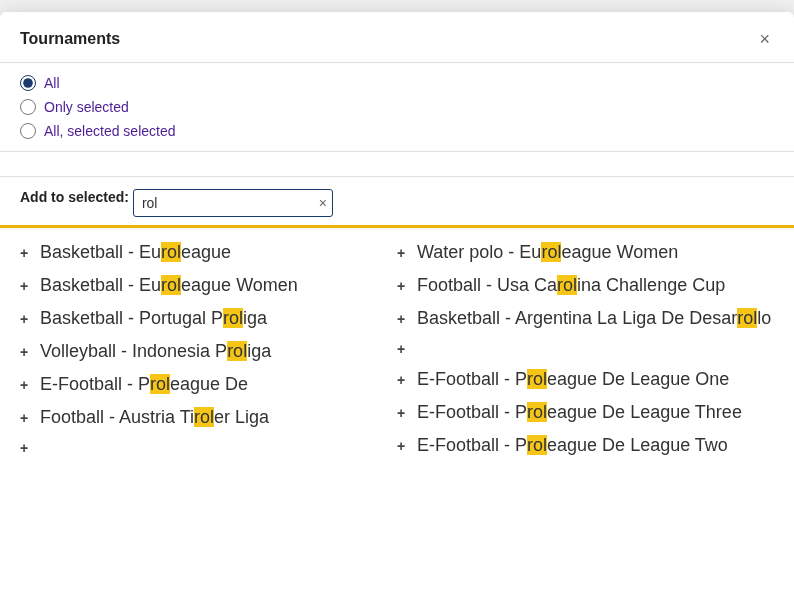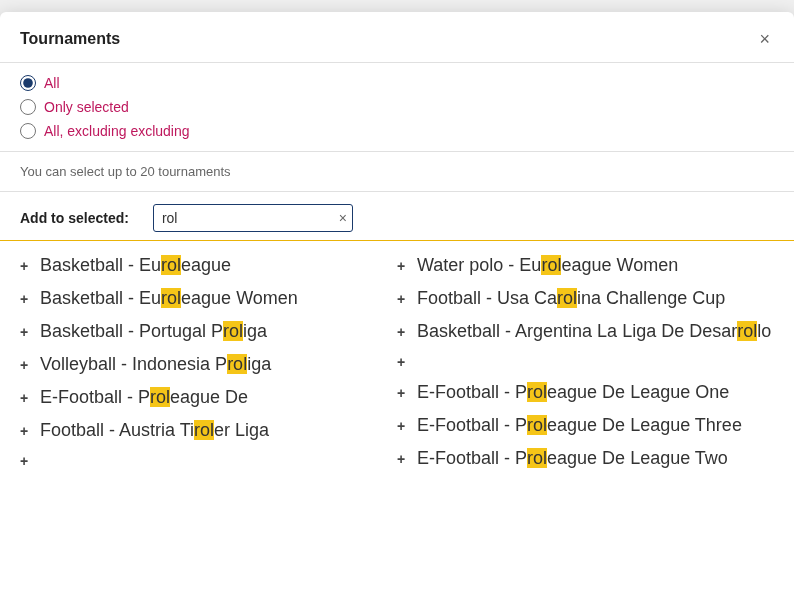--- a/index.html
+++ b/index.html
@@ -54,43 +54,43 @@
       cursor: pointer;
     }
     .radio-option:last-child { margin-bottom: 0; }
     .radio-option input[type="radio"] {
       margin-right: 8px;
       accent-color: #1a3a6b;
       width: 16px;
       height: 16px;
     }
     .radio-label {
-      color: #be185d;
+      color: #4c1d95;
       font-size: 14px;
     }
     .section-selected {
       padding: 12px 20px;
       border-bottom: 1px solid #e0e0e0;
     }
     .section-selected-title {
       font-weight: 700;
       font-size: 14px;
       color: #222;
       margin-bottom: 4px;
     }
     .section-selected-hint {
       color: #666;
       font-size: 13px;
     }
     .section-add {
       padding: 12px 20px 8px 20px;
       display: flex;
-      align-items: center;
-      gap: 24px;
-      border-bottom: 1px solid #eab308;
+      align-items: flex-start;
+      gap: 4px;
+      border-bottom: 3px solid #eab308;
     }
     .add-label {
       font-weight: 700;
       font-size: 14px;
       color: #222;
       white-space: nowrap;
     }
     .search-input-wrapper {
       position: relative;
       display: flex;
@@ -166,26 +166,25 @@
     <label class="radio-option">
       <input type="radio" name="filter" checked="" style="">
       <span class="radio-label">All</span>
     </label>
     <label class="radio-option">
       <input type="radio" name="filter" style="">
       <span class="radio-label">Only selected</span>
     </label>
     <label class="radio-option">
       <input type="radio" name="filter" style="">
-      <span class="radio-label">All, excluding excluding</span>
+      <span class="radio-label">All, selected selected</span>
     </label>
   </div>
 
   <div class="section-selected">
-    <div class="section-selected-hint">You can select up to 20 tournaments</div>
   </div>
 
   <div class="section-add">
     <span class="add-label">Add to selected:</span>
     <div class="search-input-wrapper">
       <input class="search-input" type="text" value="rol" style="">
       <button class="clear-btn">×</button>
     </div>
   </div>
 

